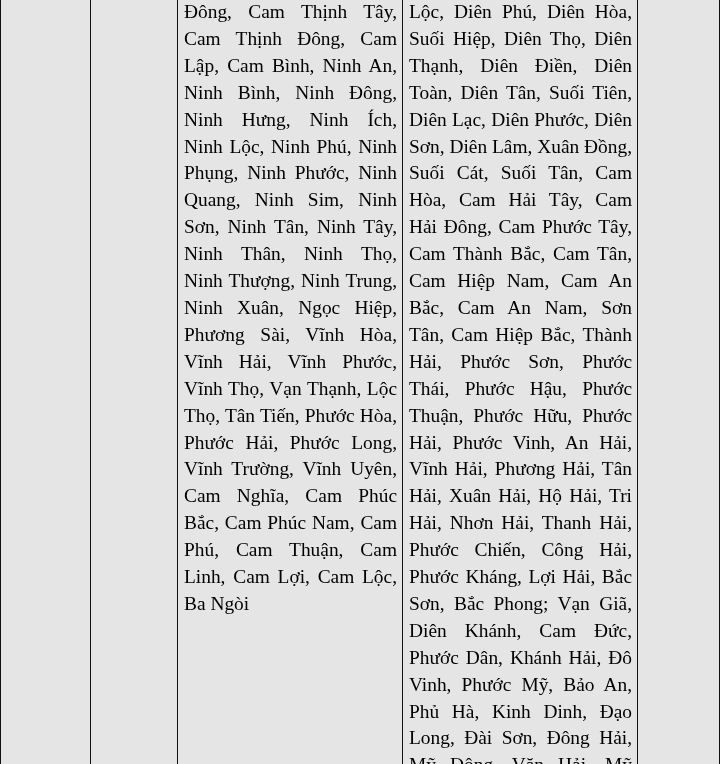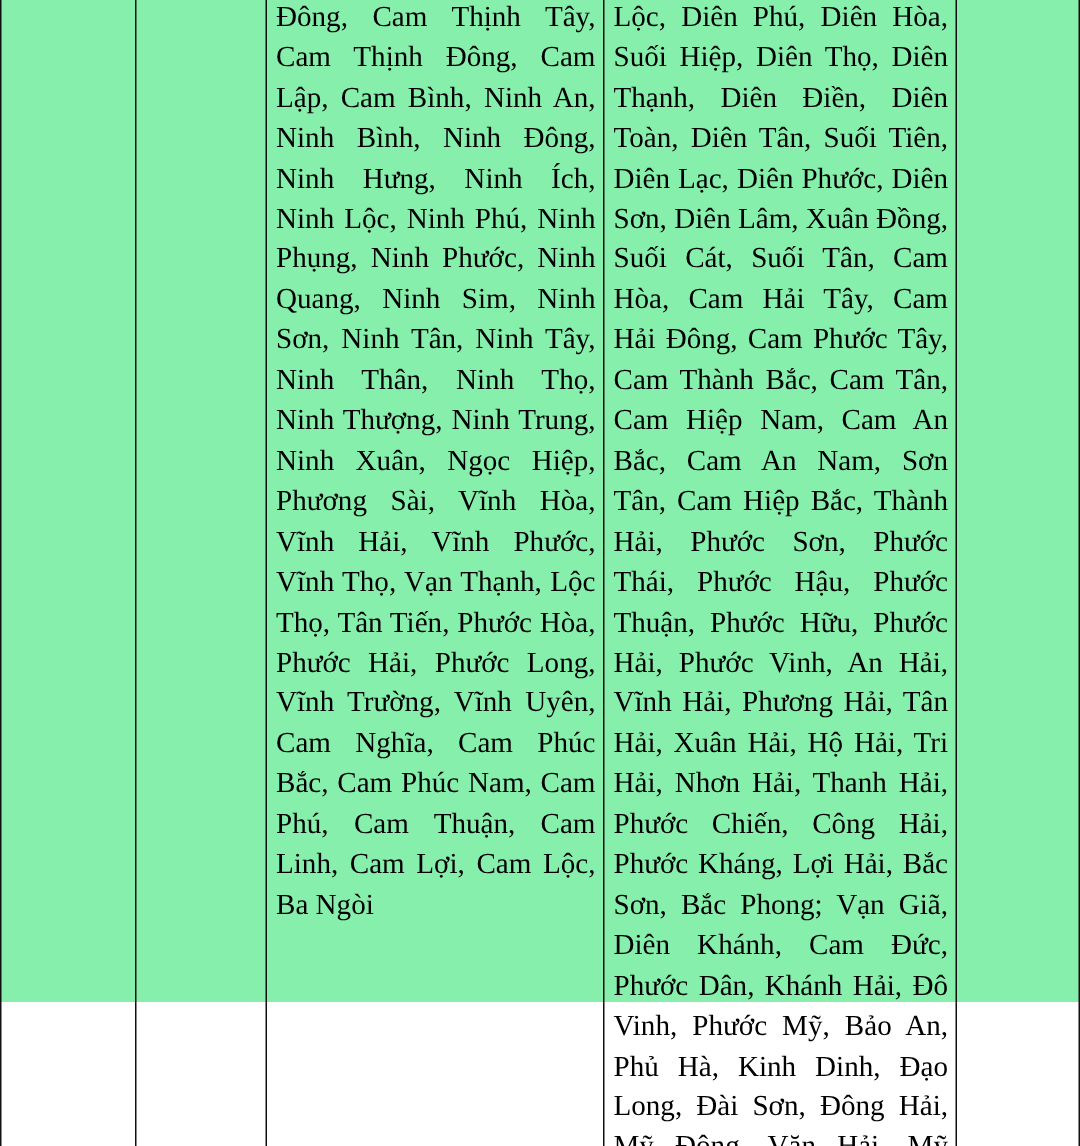--- a/index.html
+++ b/index.html
@@ -10,22 +10,22 @@
   body {
     width: 720px;
     height: 764px;
     overflow: hidden;
     font-family: "Liberation Serif", "DejaVu Serif", serif;
     color: #000000;
   }
   #sheet {
     position: relative;
     width: 720px;
-    height: 668px;
-    background: #86efac;
+    height: 764px;
+    background: #e5e5e5;
   }
   table.province-table {
     border-collapse: collapse;
     table-layout: fixed;
     width: 719px;
     margin: 0;
     border-left: 1.3px solid #111;
     border-right: 1.3px solid #111;
   }
   table.province-table col.c1 { width: 90px; }

